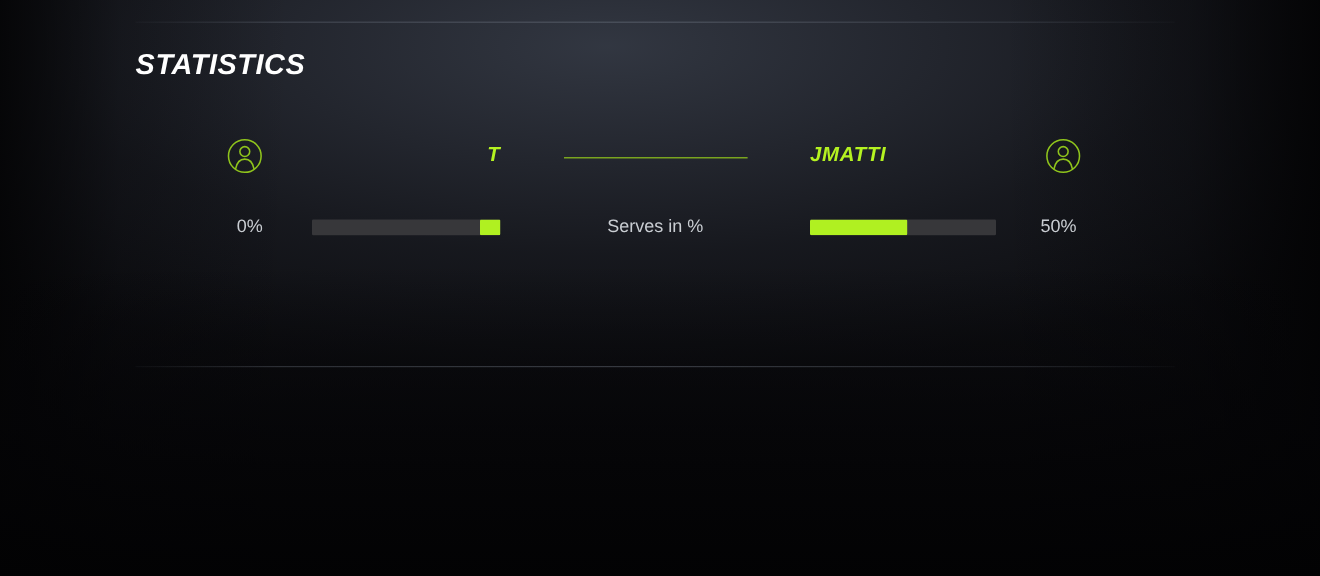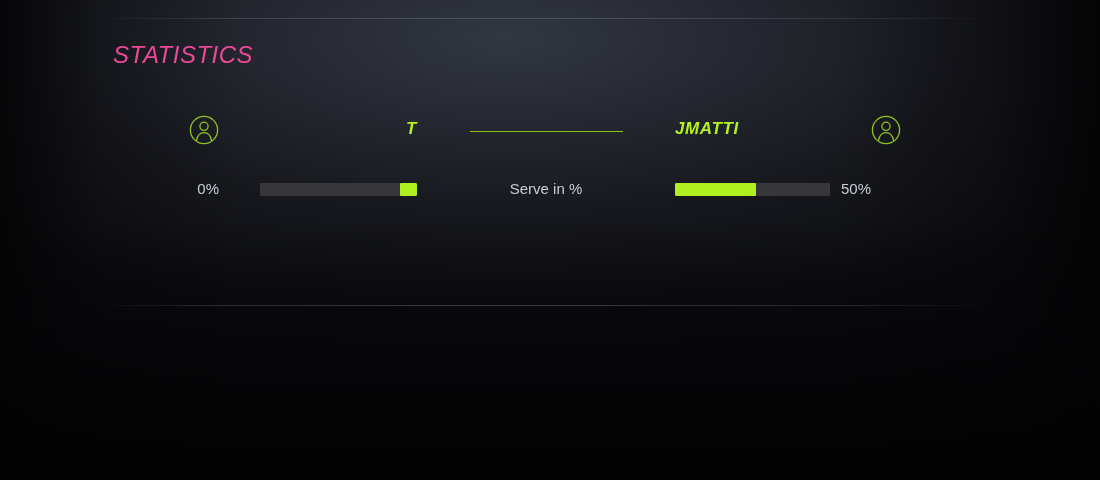--- a/index.html
+++ b/index.html
@@ -59,24 +59,24 @@
       rgba(110,118,132,0.04) 100%);
   }
   .divider.top { top:18px; }
   .divider.bottom { top:305px; }
 
   
   .section-title {
     position:absolute;
     left:0; top:41px;
     font-size:24px;
-    font-weight:normal;
+    font-weight:bold;
     font-style:italic;
     letter-spacing:0.5px;
-    color:#ec4899;
+    color:#ffffff;
     white-space:nowrap;
   }
 
   
   .header-row {
     position:absolute;
     left:0; top:112px;
     width:866px; height:36px;
   }
   .avatar {
@@ -120,21 +120,21 @@
   }
 
   .val {
     position:absolute;
     top:1px;
     font-size:15px;
     color:#c9cdd2;
     white-space:nowrap;
   }
   .val.left  { left:16px; width:90px; text-align:right; }
-  .val.right { left:728px; text-align:right; }
+  .val.right { left:754px; text-align:right; }
 
   .label {
     position:absolute;
     left:313px; top:1px;
     width:240px;
     text-align:center;
     font-size:15px;
     color:#c9cdd2;
     white-space:nowrap;
   }
@@ -199,21 +199,21 @@
 
   </div>
 
   <div class="stats">
 
     <div class="stat-row">
       <div class="val left">0%</div>
       <div class="bar left">
         <div class="bar-fill" style="width: 11%;"></div>
       </div>
-      <div class="label">Serve in %</div>
+      <div class="label">Serves in %</div>
       <div class="bar right">
         <div class="bar-fill" style="width: 52%;"></div>
       </div>
       <div class="val right">50%</div>
     </div>
 
 
 
   </div>
 

